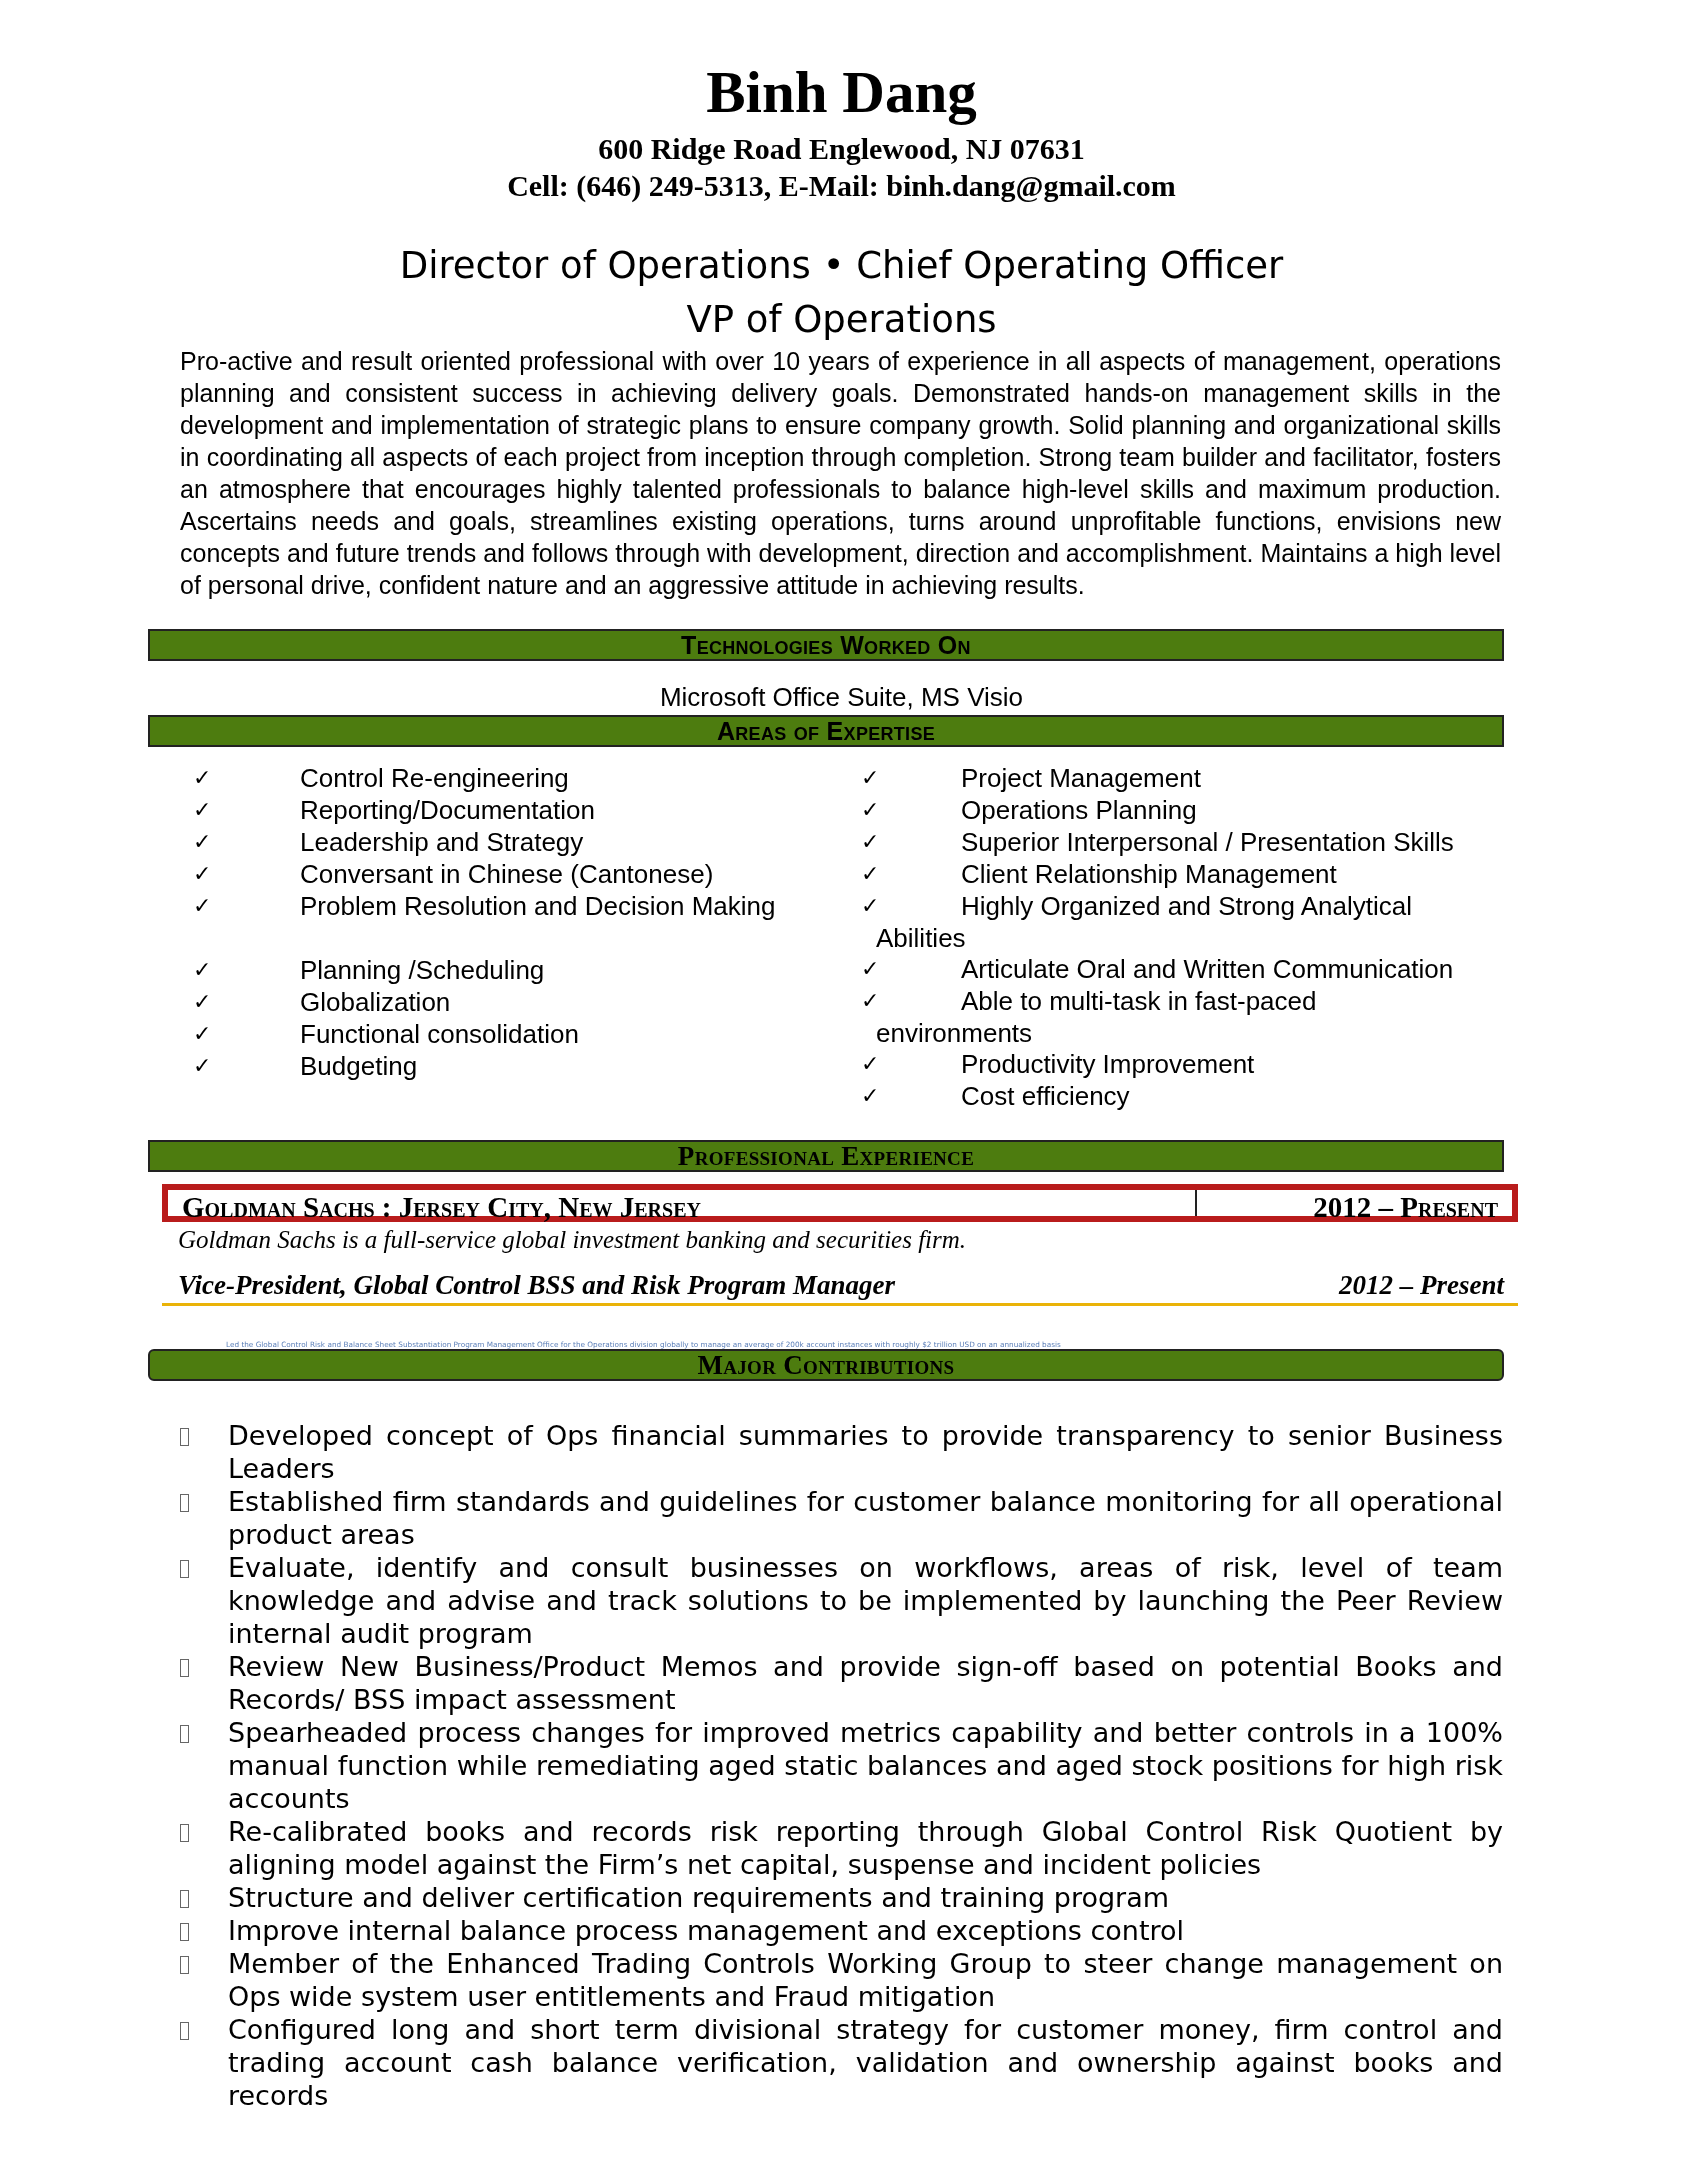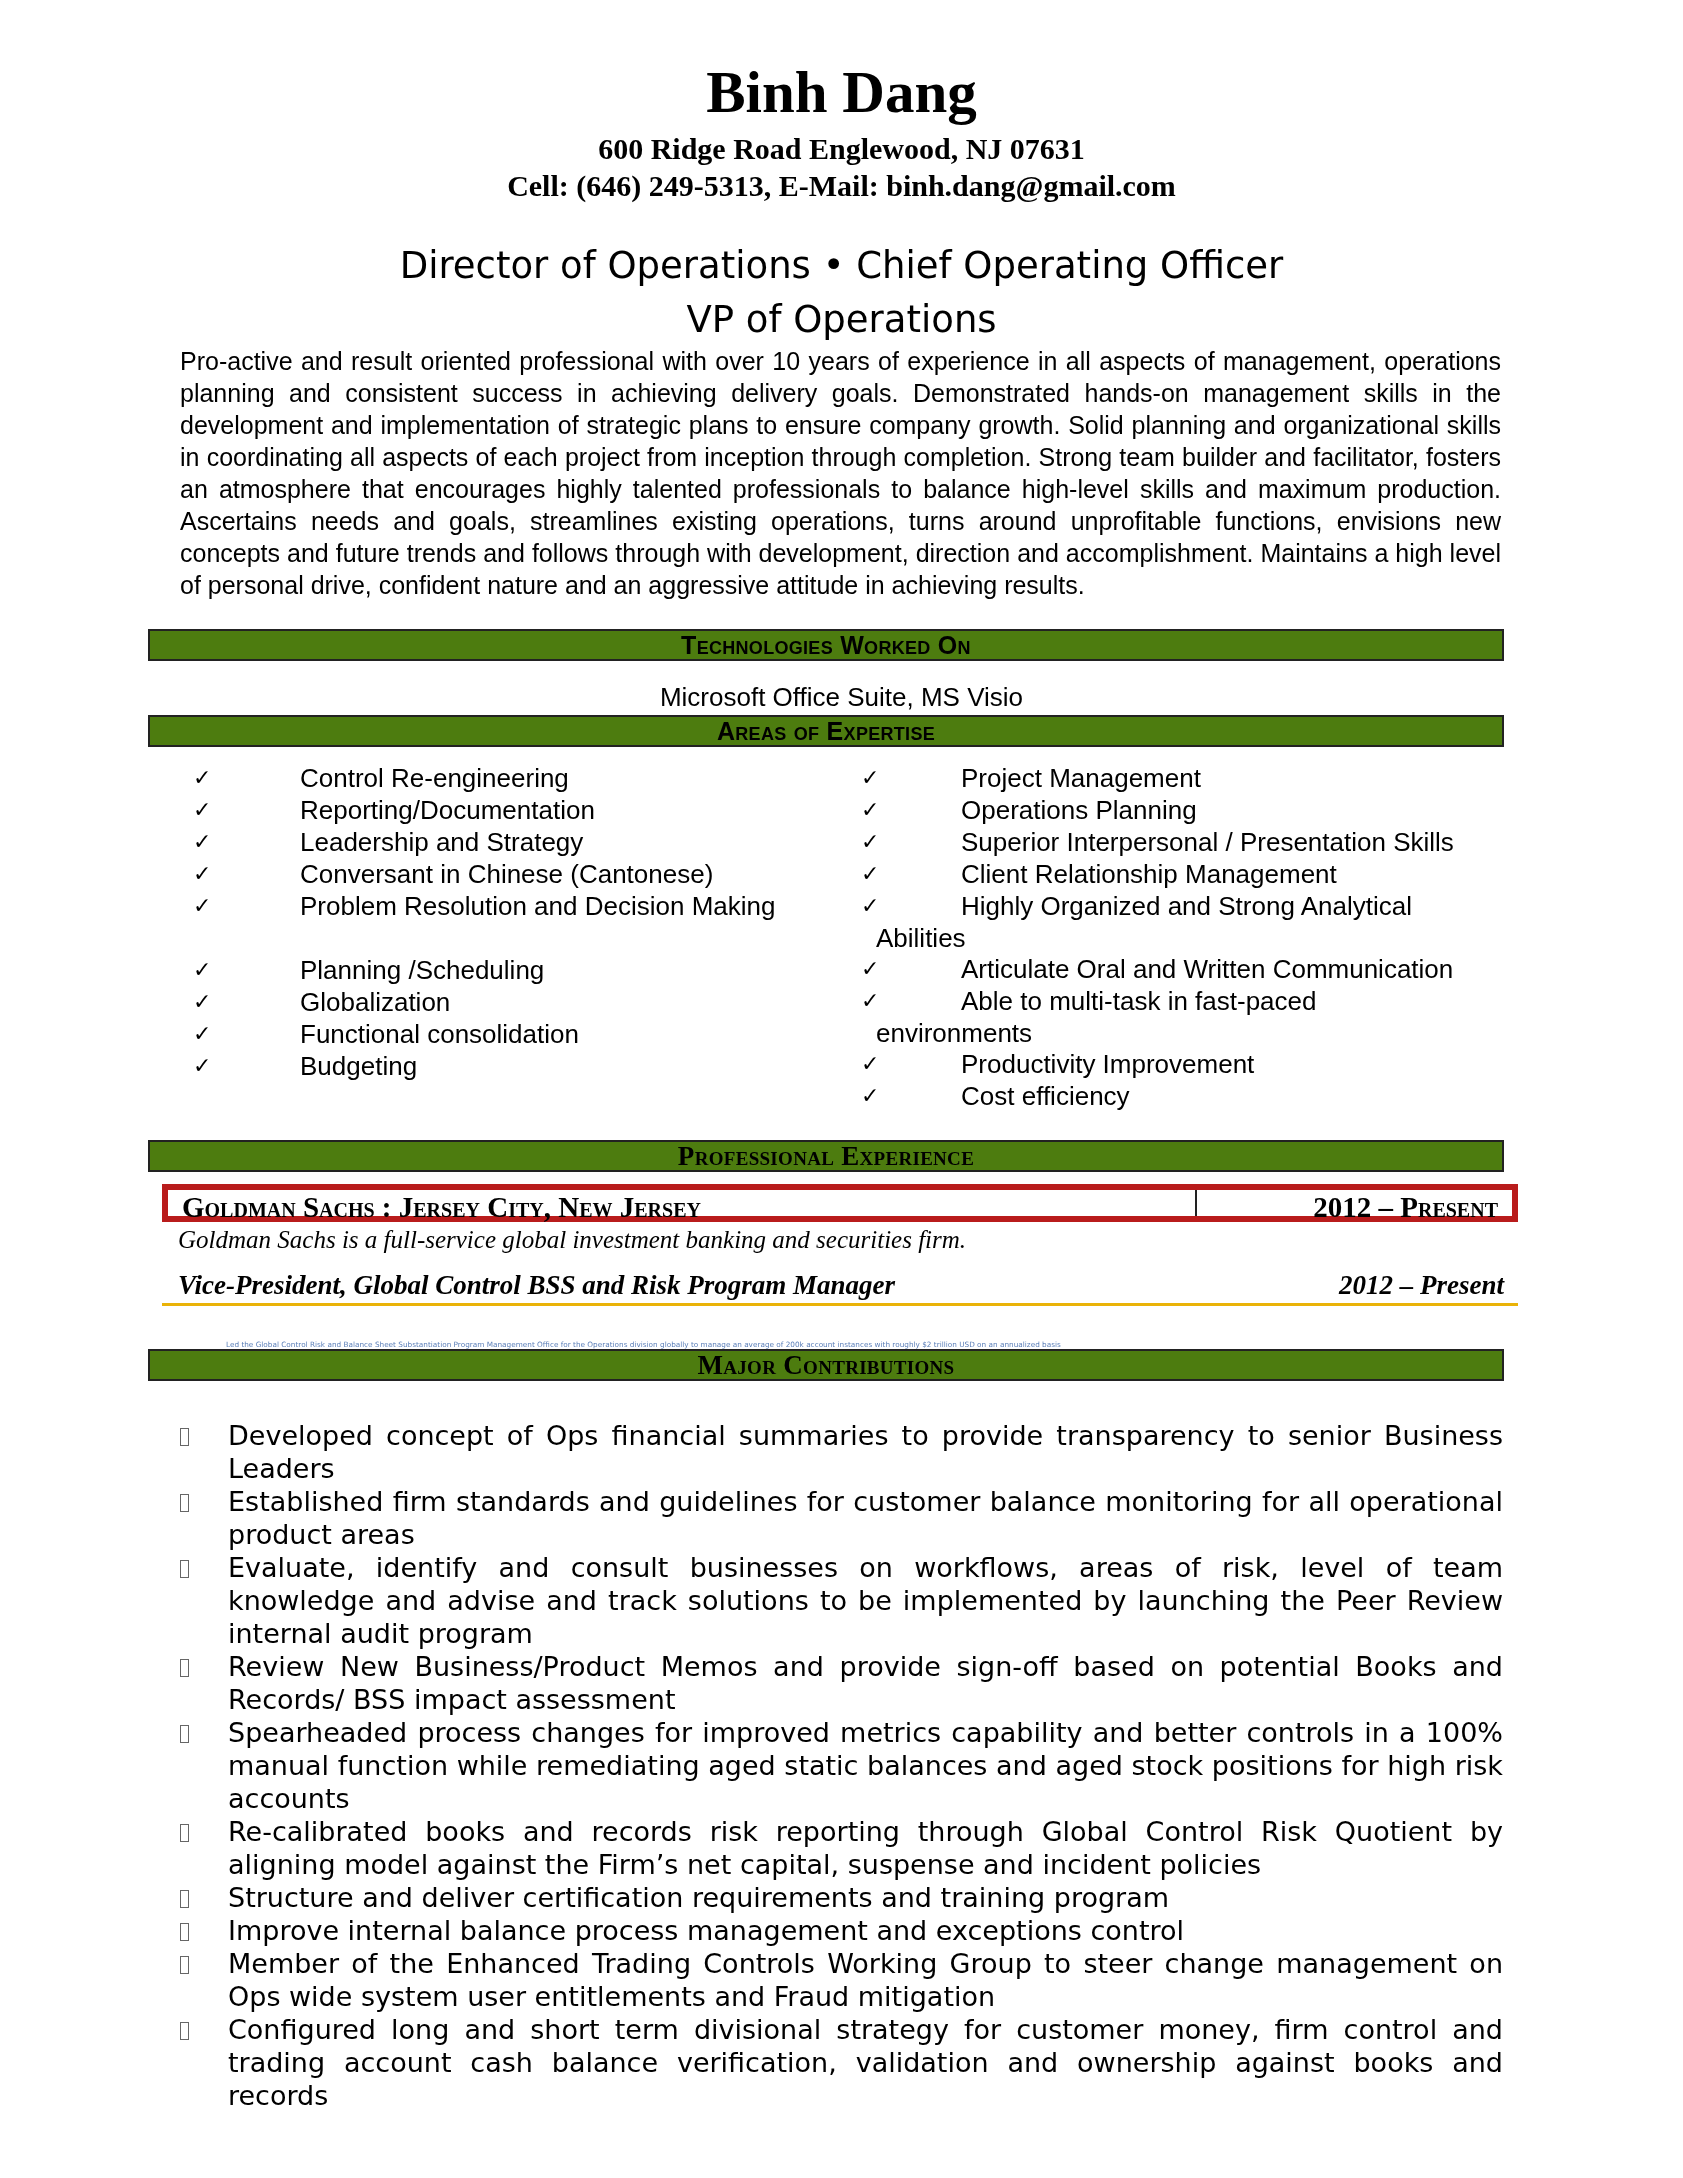--- a/index.html
+++ b/index.html
@@ -176,21 +176,21 @@
   </div>
   <div class="co-desc">Goldman Sachs is a full-service global investment banking and securities firm.</div>
 
   <div class="role">
     <span class="rt">Vice-President, Global Control BSS and Risk Program Manager</span>
     <span class="rd">2012 – Present</span>
   </div>
 
   <div class="tiny-note">Led the Global Control Risk and Balance Sheet Substantiation Program Management Office for the Operations division globally to manage an average of 200k account instances with roughly $2 trillion USD on an annualized basis</div>
 
-  <div class="sec-head serif" style="top:1349px;">Major Contributions</div>
+  <div class="sec-head serif" style="top:1349px;border-radius:6px;">Major Contributions</div>
 
   <div class="contrib">
     <div class="item"><span class="bullet"><span class="bullet-box"></span></span><span>Developed concept of Ops financial summaries to provide transparency to senior Business Leaders</span></div>
     <div class="item"><span class="bullet"><span class="bullet-box"></span></span><span>Established firm standards and guidelines for customer balance monitoring for all operational product areas</span></div>
     <div class="item"><span class="bullet"><span class="bullet-box"></span></span><span>Evaluate, identify and consult businesses on workflows, areas of risk, level of team knowledge and advise and track solutions to be implemented by launching the Peer Review internal audit program</span></div>
     <div class="item"><span class="bullet"><span class="bullet-box"></span></span><span>Review New Business/Product Memos and provide sign-off based on potential Books and Records/ BSS impact assessment</span></div>
     <div class="item"><span class="bullet"><span class="bullet-box"></span></span><span>Spearheaded process changes for improved metrics capability and better controls in a 100% manual function while remediating aged static balances and aged stock positions for high risk accounts</span></div>
     <div class="item"><span class="bullet"><span class="bullet-box"></span></span><span>Re-calibrated books and records risk reporting through Global Control Risk Quotient by aligning model against the Firm’s net capital, suspense and incident policies</span></div>
     <div class="item"><span class="bullet"><span class="bullet-box"></span></span><span>Structure and deliver certification requirements and training program</span></div>
     <div class="item"><span class="bullet"><span class="bullet-box"></span></span><span>Improve internal balance process management and exceptions control</span></div>

